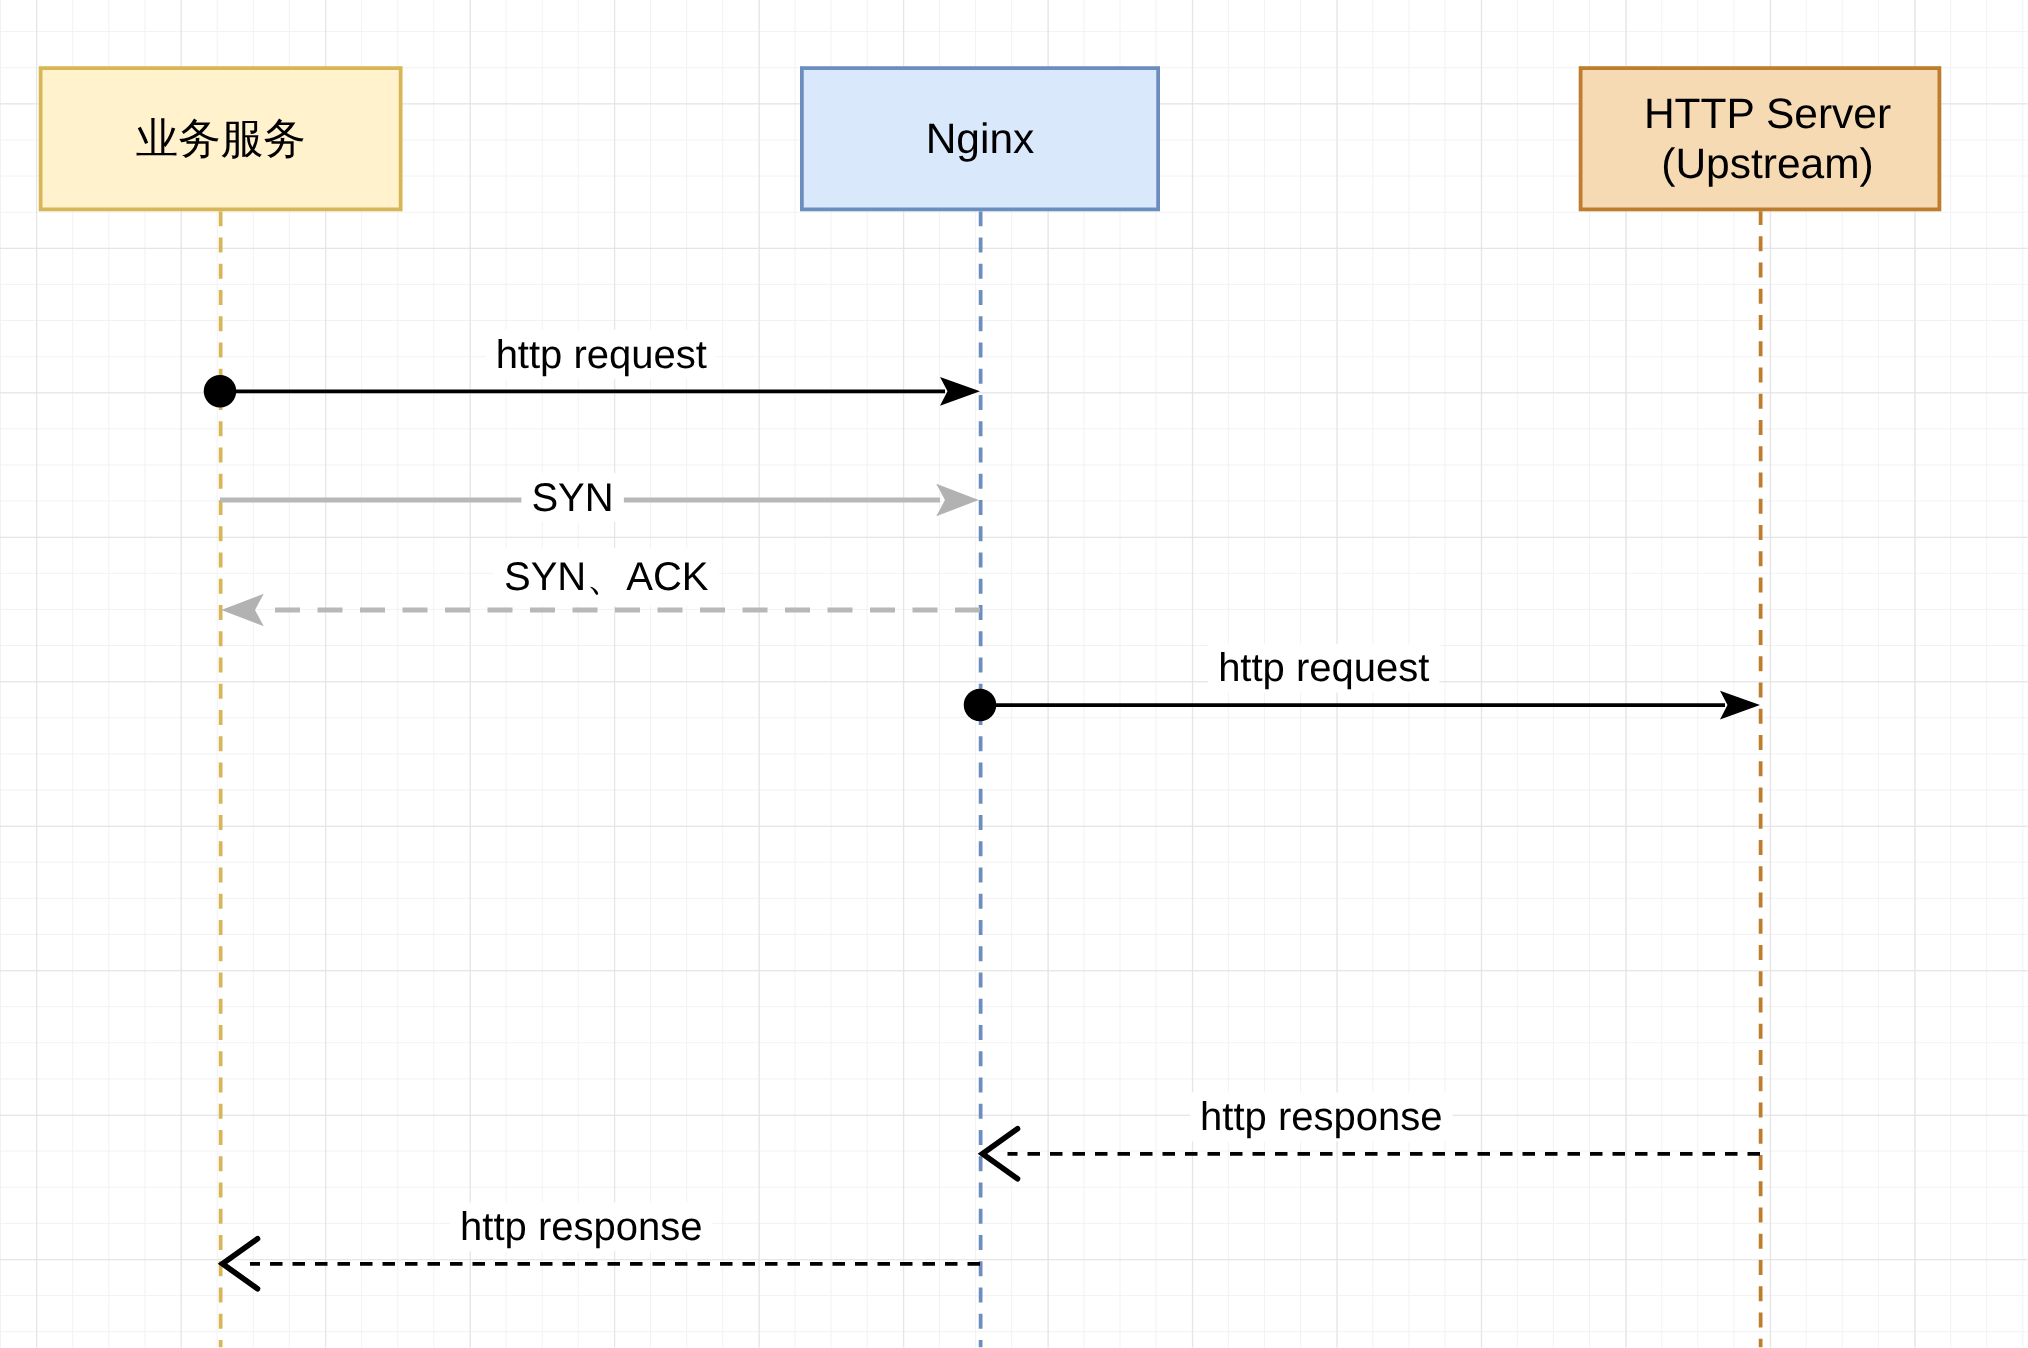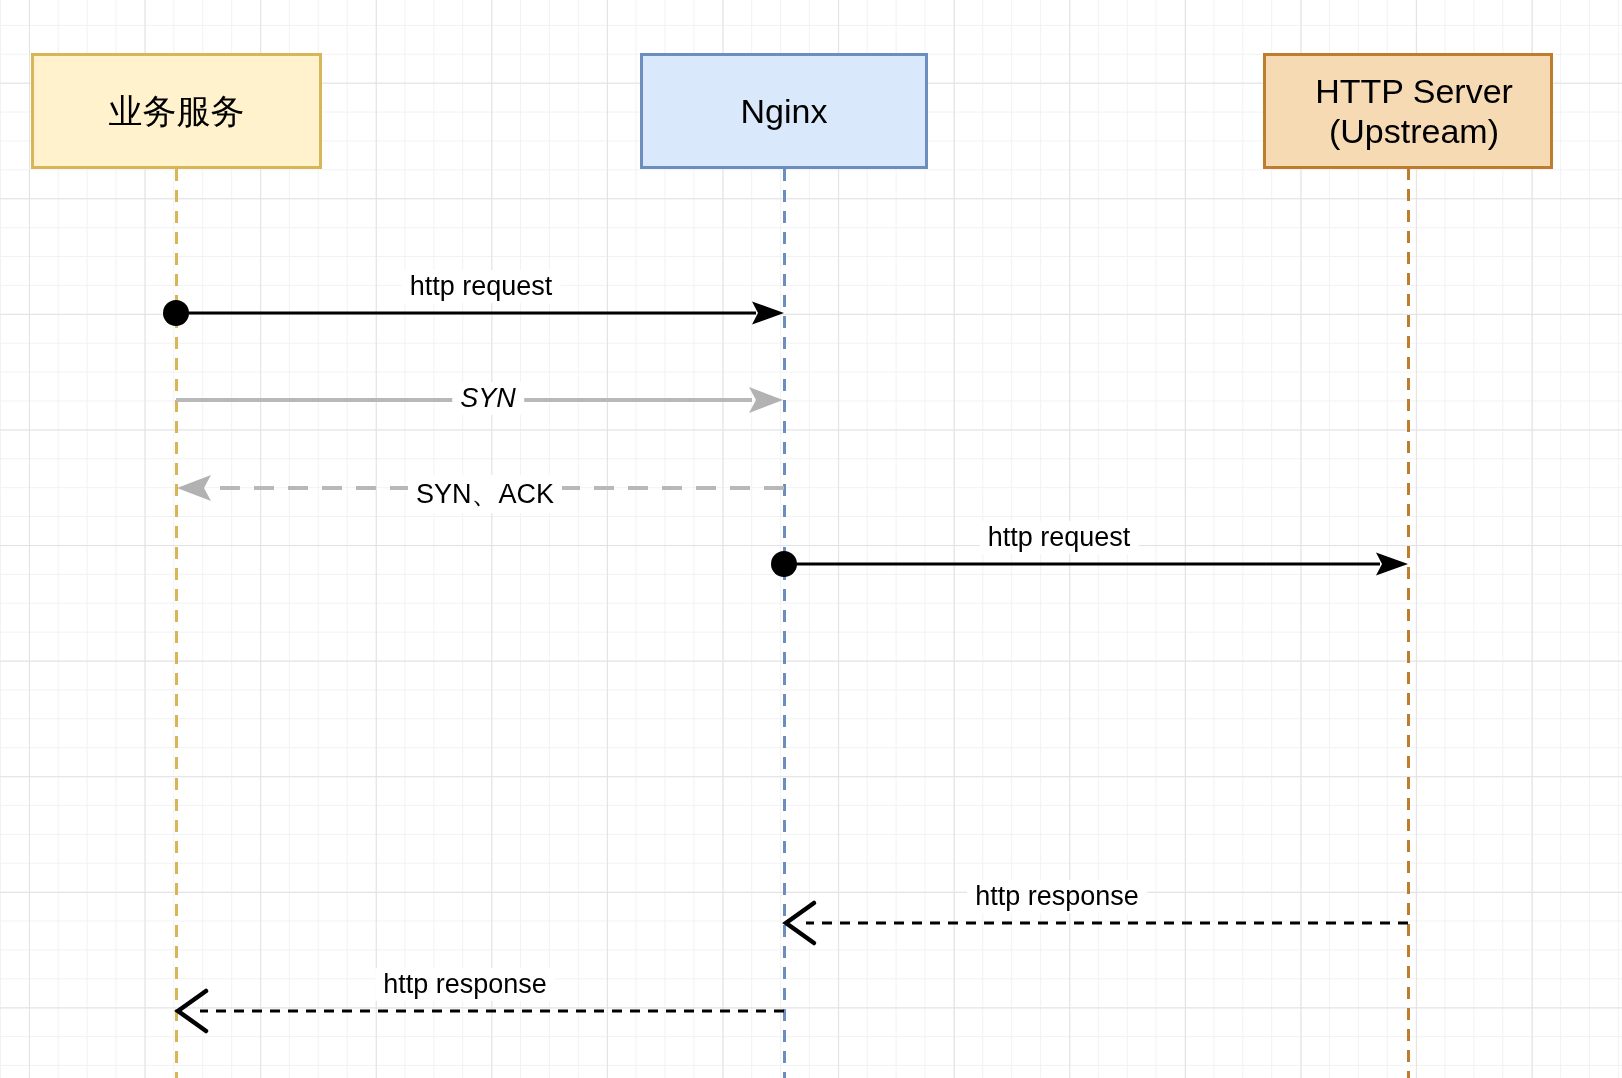--- a/index.html
+++ b/index.html
@@ -47,33 +47,33 @@
     font-size: 34px;
     line-height: 1.18;
     color: #000000;
   }
   .actor-business { left: 31px;   width: 291px; background: #FFF2CC; border-color: #D6B656; }
   .actor-nginx    { left: 640px;  width: 288px; background: #DAE8FC; border-color: #6C8EBF; text-align: center; }
   .actor-upstream { left: 1263px; width: 290px; background: #F6DAB4; border-color: #BE7D2C; padding-left: 12px; }
 
   .msg-label {
     position: absolute;
-    font-size: 27px;
+    font-size: 32px;
     color: #000000;
     background: #ffffff;
     padding: 1px 8px;
     white-space: nowrap;
     transform: translate(-50%, -100%);
   }
   .msg-label.on-line {
     transform: translate(-50%, -55%);
   }
   .lbl-1 { left: 481px;  top: 303px; }
-  .lbl-2 { left: 488px;  top: 400px; font-style: italic; }
-  .lbl-3 { left: 485px;  top: 496px; }
+  .lbl-2 { left: 458px;  top: 400px; }
+  .lbl-3 { left: 485px;  top: 464px; }
   .lbl-4 { left: 1059px; top: 554px; }
   .lbl-5 { left: 1057px; top: 913px; }
   .lbl-6 { left: 465px;  top: 1001px; }
 </style>
 </head>
 <body>
 
 <div class="canvas">
 
   <svg class="wire-layer" viewBox="0 0 1622 1078" xmlns="http://www.w3.org/2000/svg">

